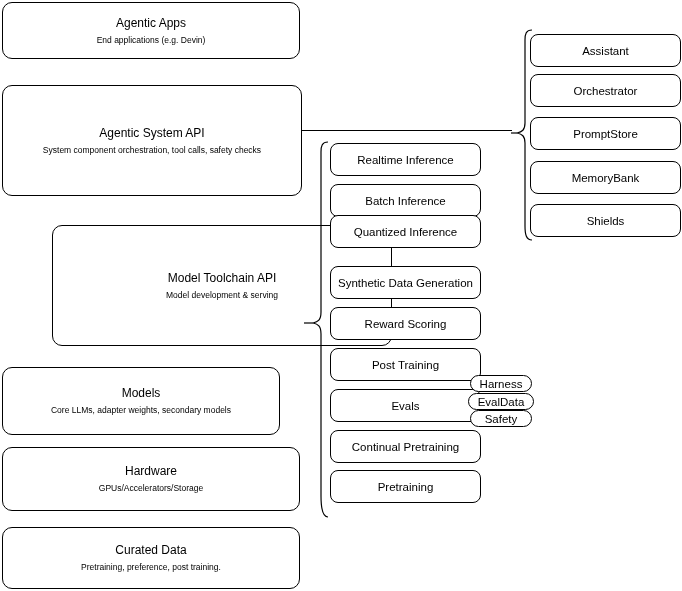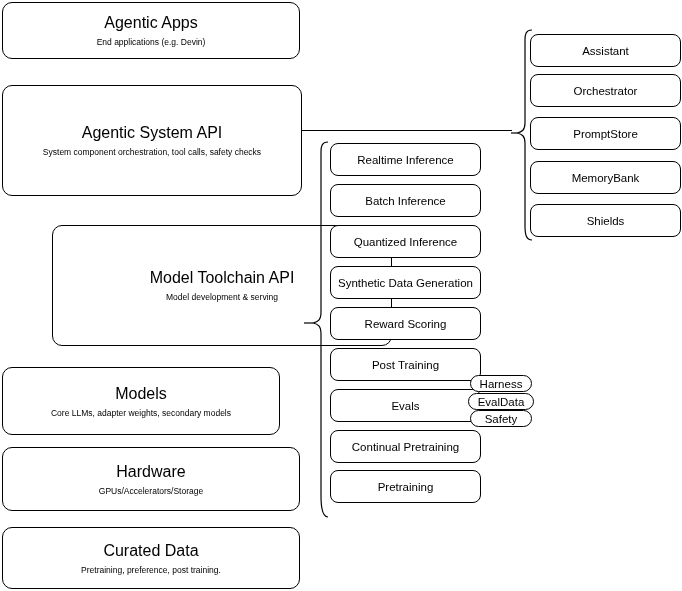--- a/index.html
+++ b/index.html
@@ -25,21 +25,21 @@
     border-radius: 10px;
     background: #ffffff;
     display: flex;
     flex-direction: column;
     align-items: center;
     justify-content: center;
     text-align: center;
     line-height: 1.25;
   }
   .rbox .title {
-    font-size: 16px;
+    font-size: 12px;
     color: #000000;
     white-space: nowrap;
   }
   .rbox .subtitle {
     font-size: 8.5px;
     color: #000000;
     margin-top: 4px;
     white-space: nowrap;
   }
   .stack-box {
@@ -120,21 +120,21 @@
              C16,184 19,186 19,194 L19,356 C19,364 20,377 26,377" fill="none" stroke="#000000" stroke-width="1.2"></path>
     <path d="M11,183 L2,183" fill="none" stroke="#000000" stroke-width="1.2"></path>
   </svg>
 
   <div class="stack-box" style="left:330px; top:143px; width:151px; height:33px;">
     <span>Realtime Inference</span>
   </div>
   <div class="stack-box" style="left:330px; top:184px; width:151px; height:33px;">
     <span>Batch Inference</span>
   </div>
-  <div class="stack-box" style="left:330px; top:225px; width:151px; height:33px;">
+  <div class="stack-box" style="left:330px; top:215px; width:151px; height:33px;">
     <span>Quantized Inference</span>
   </div>
   <div class="stack-box" style="left:330px; top:266px; width:151px; height:33px;">
     <span>Synthetic Data Generation</span>
   </div>
   <div class="stack-box" style="left:330px; top:307px; width:151px; height:33px;">
     <span>Reward Scoring</span>
   </div>
   <div class="stack-box" style="left:330px; top:348px; width:151px; height:33px;">
     <span>Post Training</span>

